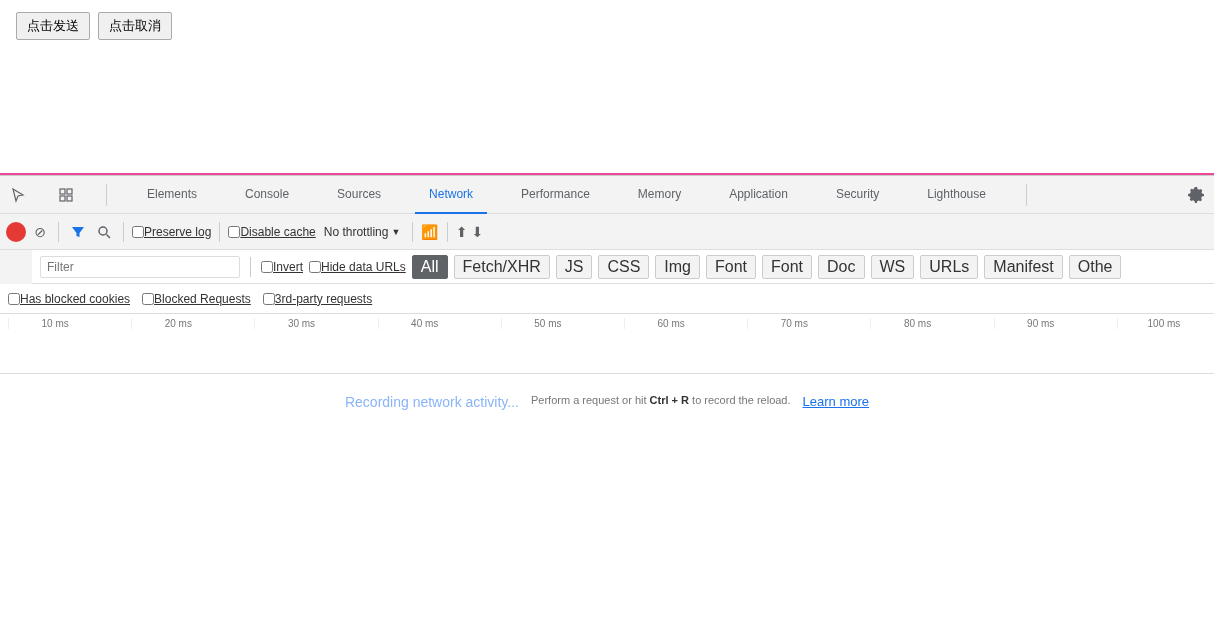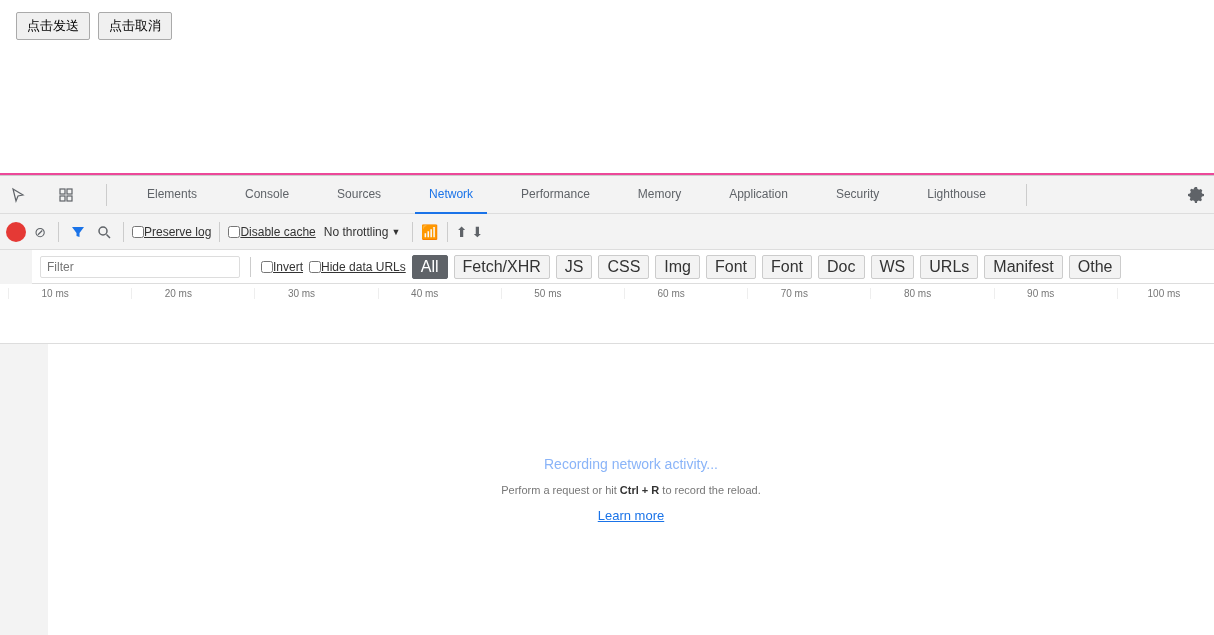--- a/index.html
+++ b/index.html
@@ -202,27 +202,26 @@
       color: #777;
       text-align: center;
       border-left: 1px solid #eee;
       padding-left: 4px;
     }
 
     
     .main-content {
       flex: 1;
       display: flex;
-      flex-direction: column;
-      align-items: center;
+      flex-direction: row;
+      align-items: flex-start;
       justify-content: center;
       background: #fff;
       padding: 20px;
       gap: 12px;
-      margin-left: 48px;
     }
     .recording-text {
       color: #8ab4f8;
       font-size: 14px;
     }
     .hint-text {
       color: #777;
       font-size: 11px;
     }
     .hint-text strong {
@@ -332,20 +331,34 @@
     <button class="filter-type-btn">Img</button>
     <button class="filter-type-btn">Font</button>
     <button class="filter-type-btn">Font</button>
     <button class="filter-type-btn">Doc</button>
     <button class="filter-type-btn">WS</button>
     <button class="filter-type-btn">URLs</button>
     <button class="filter-type-btn">Manifest</button>
     <button class="filter-type-btn">Othe</button>
   </div>
 
+  <div class="blocked-row">
+    <label class="checkbox-group">
+      <input type="checkbox" style="">
+      <span>Has blocked cookies</span>
+    </label>
+    <label class="checkbox-group">
+      <input type="checkbox" style="">
+      <span>Blocked Requests</span>
+    </label>
+    <label class="checkbox-group">
+      <input type="checkbox" style="">
+      <span>3rd-party requests</span>
+    </label>
+  </div>
 
   <div class="timeline-area">
     <div class="timeline-ticks">
       <div class="tick">10 ms</div>
       <div class="tick">20 ms</div>
       <div class="tick">30 ms</div>
       <div class="tick">40 ms</div>
       <div class="tick">50 ms</div>
       <div class="tick">60 ms</div>
       <div class="tick">70 ms</div>

